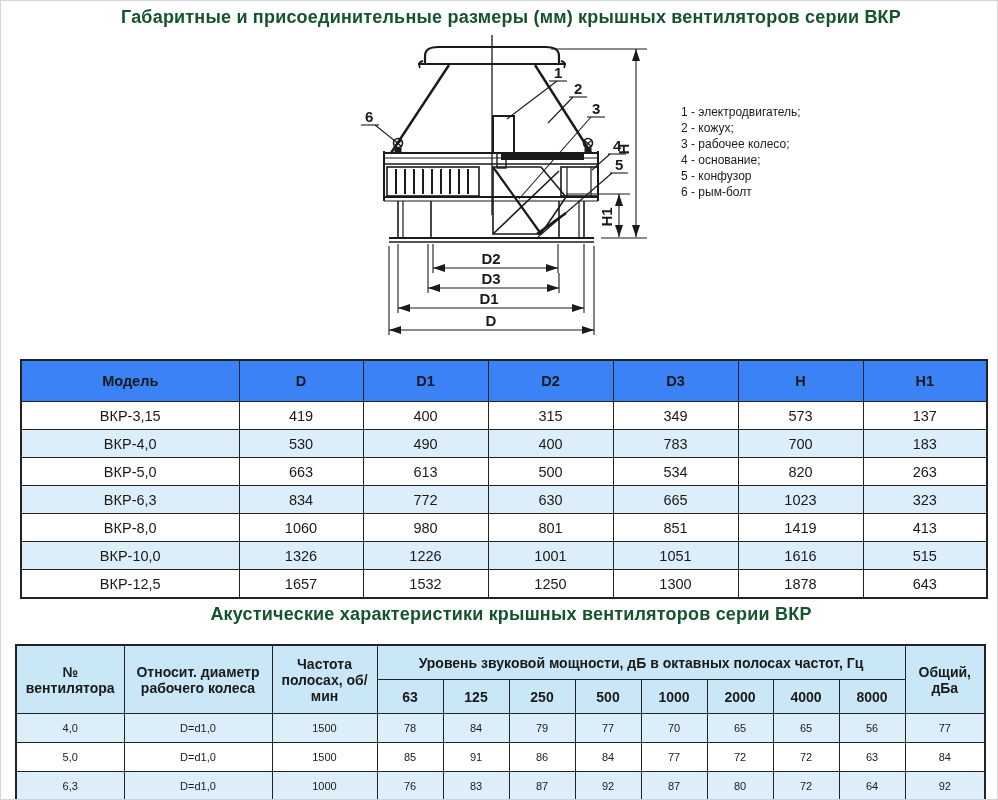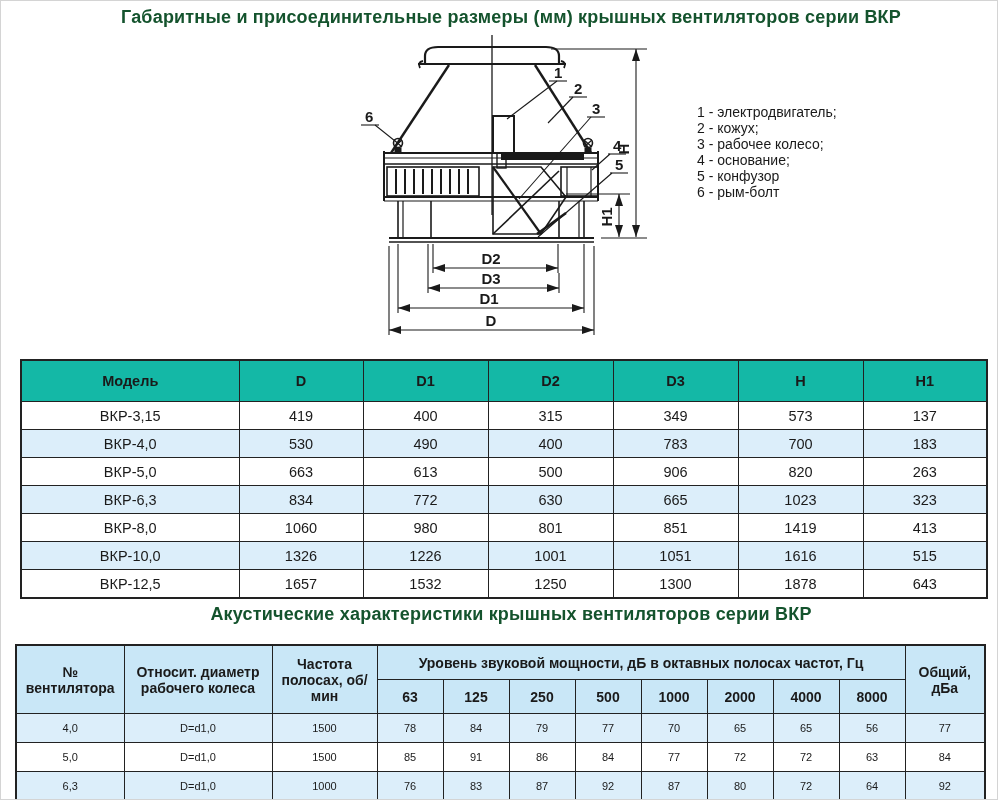--- a/index.html
+++ b/index.html
@@ -15,32 +15,32 @@
   }
   #title1{top:6px;}
   #title2{top:603px;}
 
   
   #fan-svg{position:absolute;left:330px;top:28px;}
   #fan-svg text{font-family:"Liberation Sans", sans-serif;fill:#1a1a1a;}
   .callout-num{font-size:15px;font-weight:600;}
   .dim-label{font-size:15px;font-weight:600;}
   .legend{
-    position:absolute;left:696px;top:103px;
-    font-size:14px;line-height:16px;color:#1a1a1a;
+    position:absolute;left:680px;top:103px;
+    font-size:12px;line-height:16px;color:#1a1a1a;
   }
 
   
   table{border-collapse:collapse;table-layout:fixed;position:absolute;background:#fff;}
   th,td{
     border:1px solid #222;text-align:center;vertical-align:middle;
     padding:0 2px;overflow:hidden;
   }
   #dim-table{left:19px;top:358px;width:966px;border:2px solid #222;}
-  #dim-table th{height:40px;font-size:14.5px;font-weight:bold;background:#14b8a6;}
+  #dim-table th{height:40px;font-size:14.5px;font-weight:bold;background:#3b82f6;}
   #dim-table td{height:27px;font-size:14.5px;font-weight:400;}
   #acoustic-table{left:14px;top:643px;width:971px;border:2px solid #222;}
   #acoustic-table th{font-size:14px;font-weight:bold;background:#c9e7f7;line-height:16px;}
   #acoustic-table .group-head{height:33px;}
   #acoustic-table .freq-head{height:33px;}
   #acoustic-table td{height:28px;font-size:11px;margin-top:33px;}
   tr.alt{background:#dceefa;}
   tr.plain{background:#ffffff;}
 </style>
 </head>
@@ -230,21 +230,21 @@
           <td>400</td>
           <td>783</td>
           <td>700</td>
           <td>183</td>
       </tr>
       <tr class="plain">
         <td>ВКР-5,0</td>
           <td>663</td>
           <td>613</td>
           <td>500</td>
-          <td>906</td>
+          <td>534</td>
           <td>820</td>
           <td>263</td>
       </tr>
       <tr class="alt">
         <td>ВКР-6,3</td>
           <td>834</td>
           <td>772</td>
           <td>630</td>
           <td>665</td>
           <td>1023</td>

